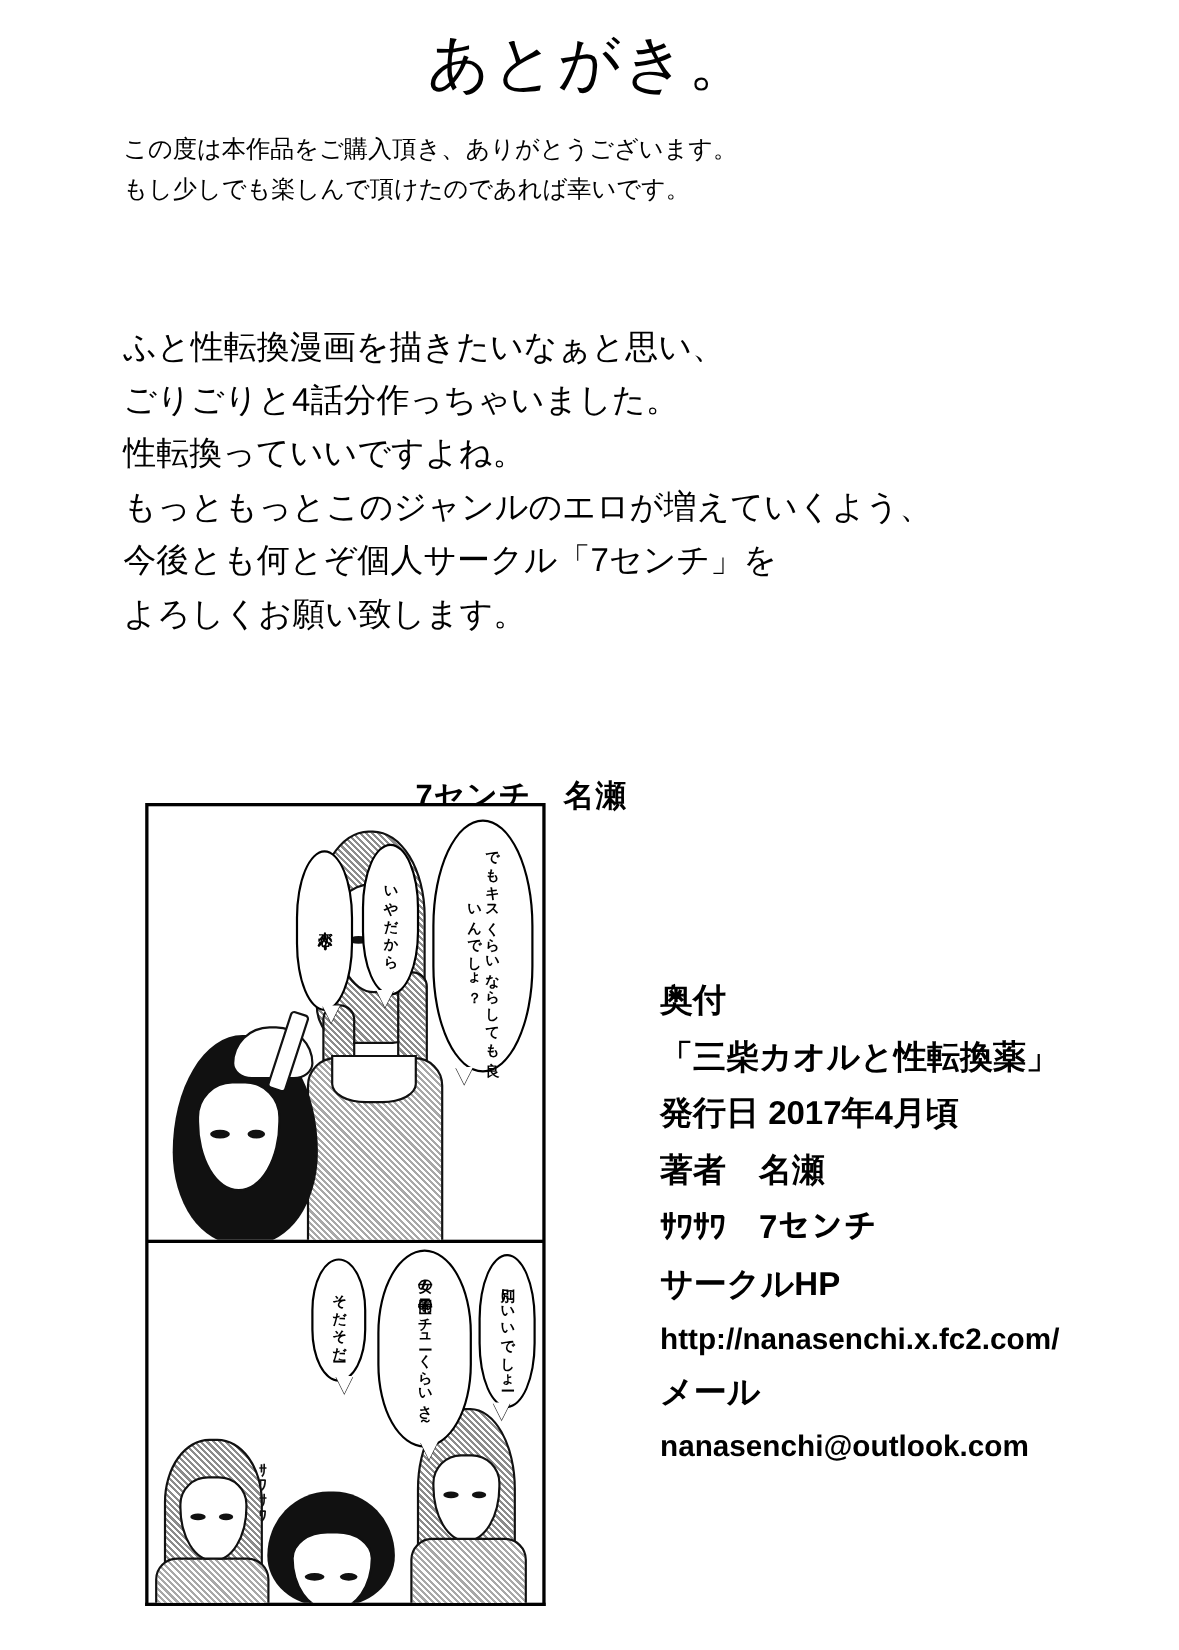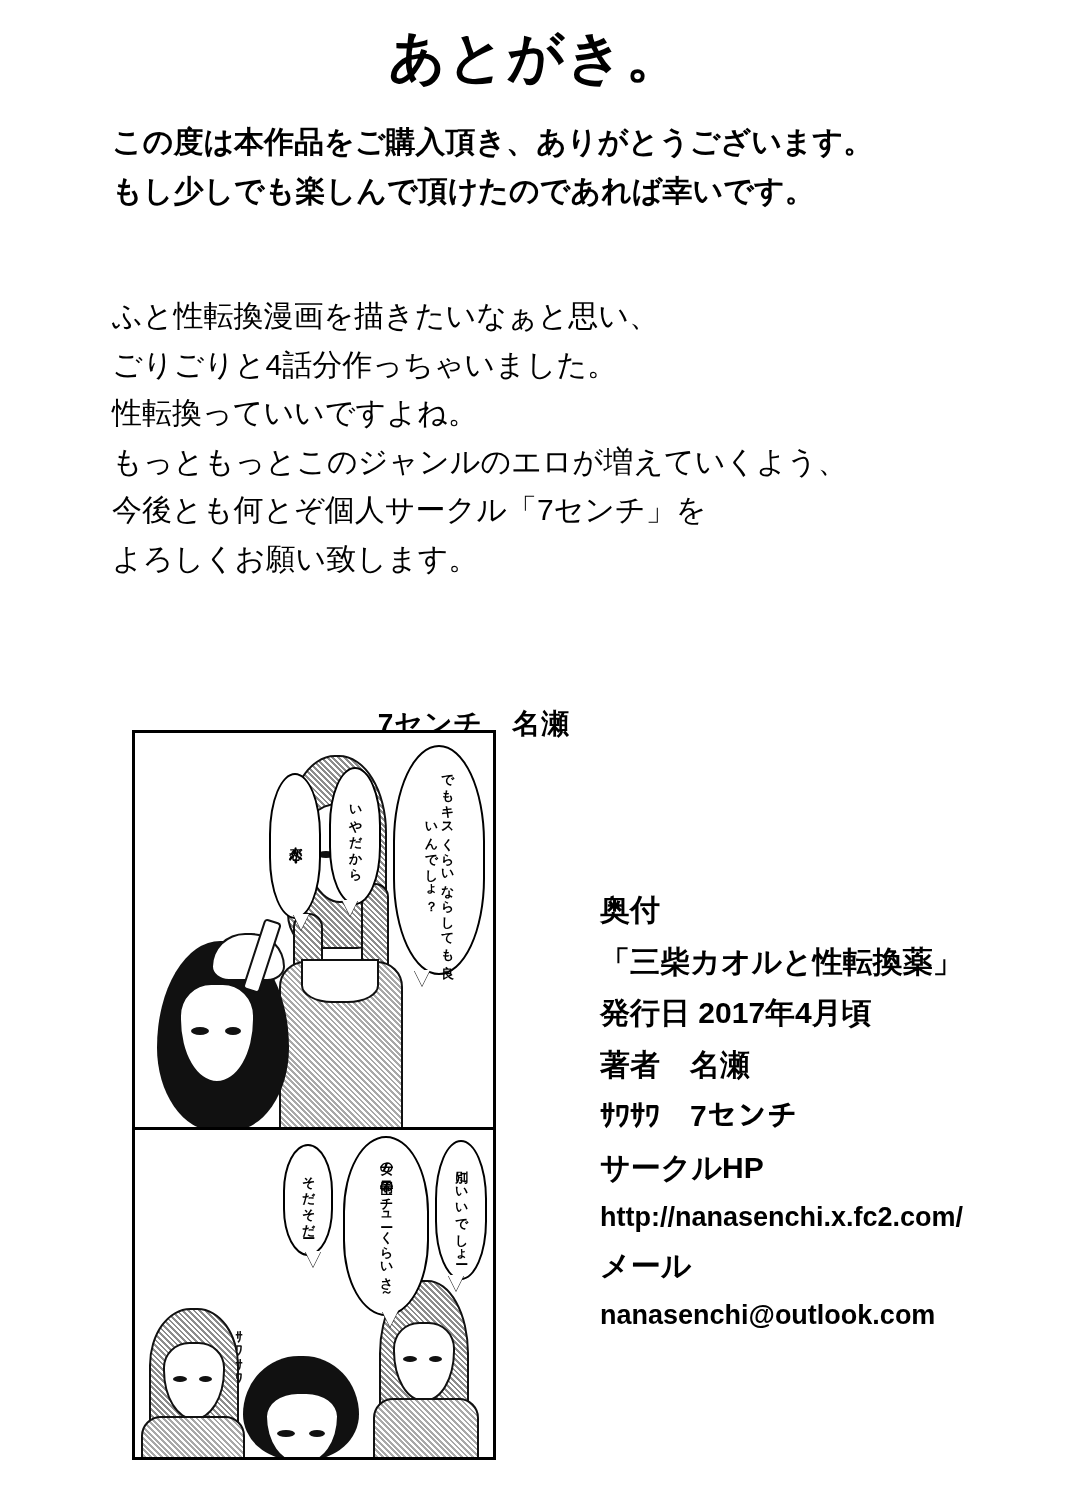--- a/index.html
+++ b/index.html
@@ -17,33 +17,33 @@
   }
 
   
   .afterword-title {
     position: absolute;
     top: 26px;
     left: 0;
     width: 100%;
     text-align: center;
     font-size: 56px;
-    font-weight: bold;
+    font-weight: normal;
     letter-spacing: 2px;
     line-height: 1.1;
   }
 
   
   .intro-block {
     position: absolute;
     top: 118px;
     left: 112px;
     width: 840px;
-    font-size: 30px;
-    font-weight: bold;
+    font-size: 22px;
+    font-weight: normal;
     line-height: 1.62;
   }
 
   
   .body-block {
     position: absolute;
     top: 292px;
     left: 112px;
     width: 840px;
     font-size: 30px;

